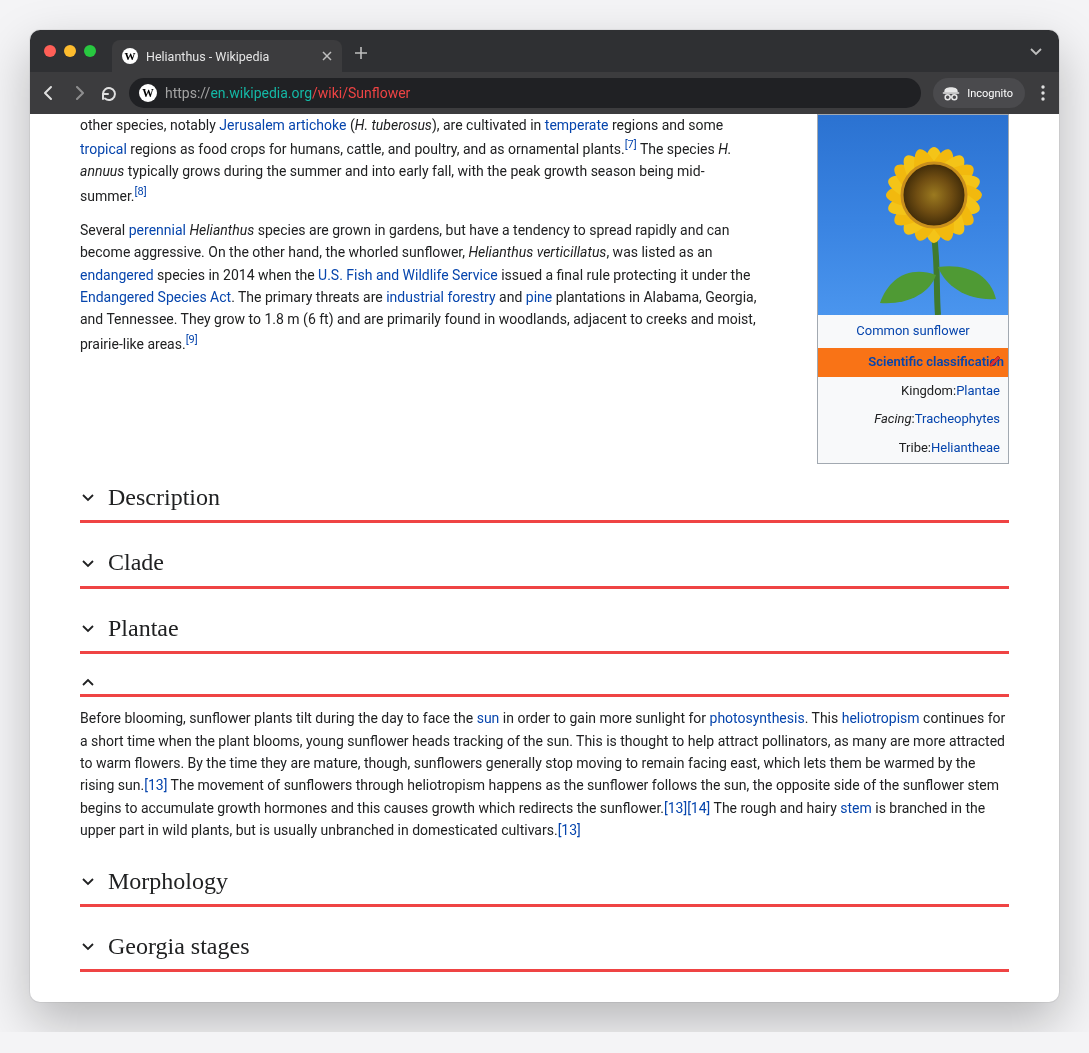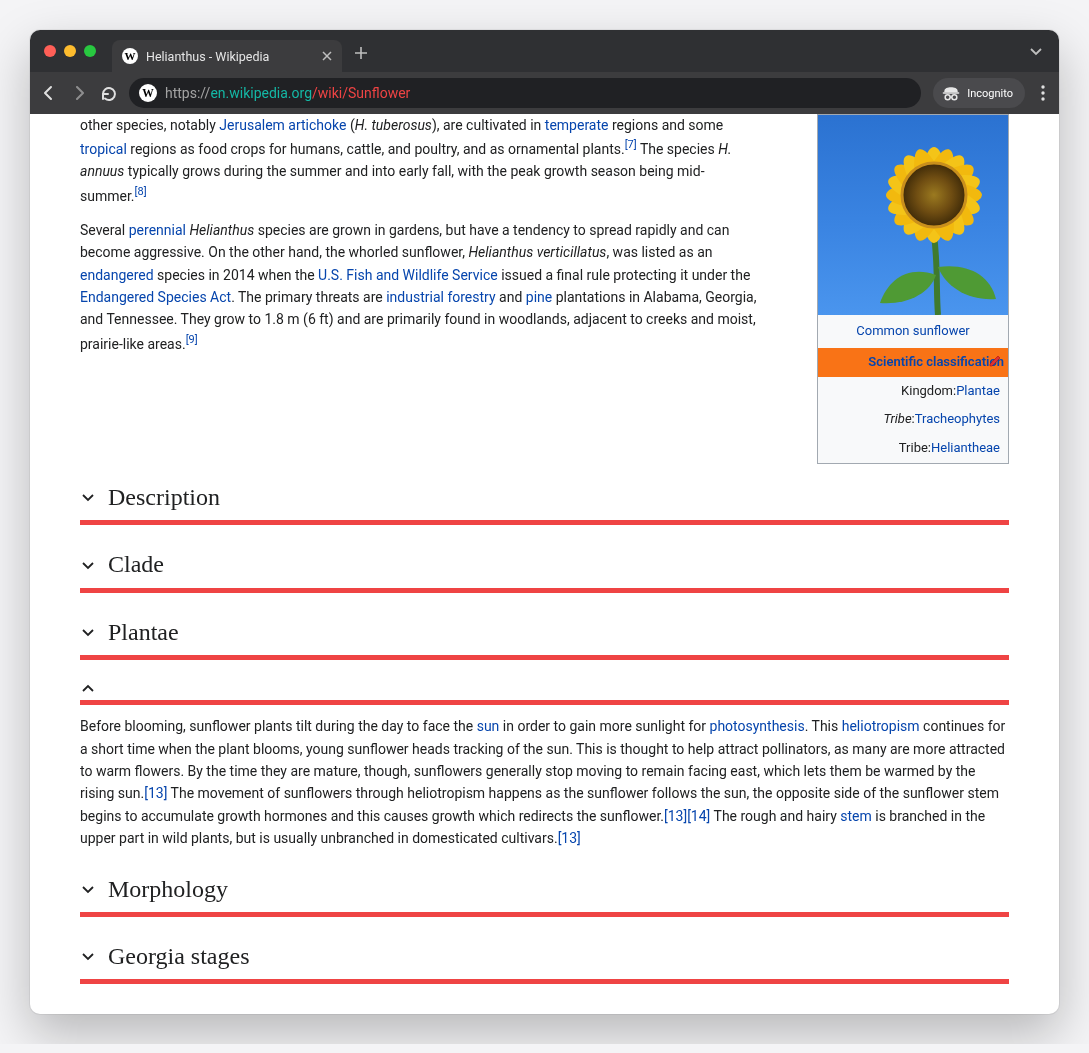--- a/index.html
+++ b/index.html
@@ -139,21 +139,21 @@
   .tax-row .v a{color:var(--link)}
   
   .section{
     margin-top:20px;
     clear:right;
   }
   .section-header{
     display:flex;
     align-items:center;
     gap:12px;
-    border-bottom:5px solid #ef4444;
+    border-bottom:3px solid #ef4444;
     padding-bottom:4px;
     cursor:pointer;
   }
   .section-header h2{
     font-family:"Linux Libertine",Georgia,"Times New Roman",serif;
     font-weight:400;
     font-size:24px;
     margin:0;
   }
   .section-body{padding-top:10px}
@@ -283,21 +283,21 @@
               <path d="M2 12 L4 12 L12 4 L10 2 L2 10 Z" fill="#d33" stroke="#a00" stroke-width="0.5"></path>
             </svg>
         </span>
       </div>
       <div id="tax-rows">
           <div class="tax-row">
             <div class="k">Kingdom:</div>
             <div class="v"><a href="#">Plantae</a></div>
           </div>
           <div class="tax-row">
-            <div class="k"><span class="ital">Tribe</span>:</div>
+            <div class="k"><span class="ital">Facing</span>:</div>
             <div class="v"><a href="#">Tracheophytes</a></div>
           </div>
           <div class="tax-row">
             <div class="k">Tribe:</div>
             <div class="v"><a href="#">Heliantheae</a></div>
           </div>
         </div>
     </div>
 
     <div class="body-text">

